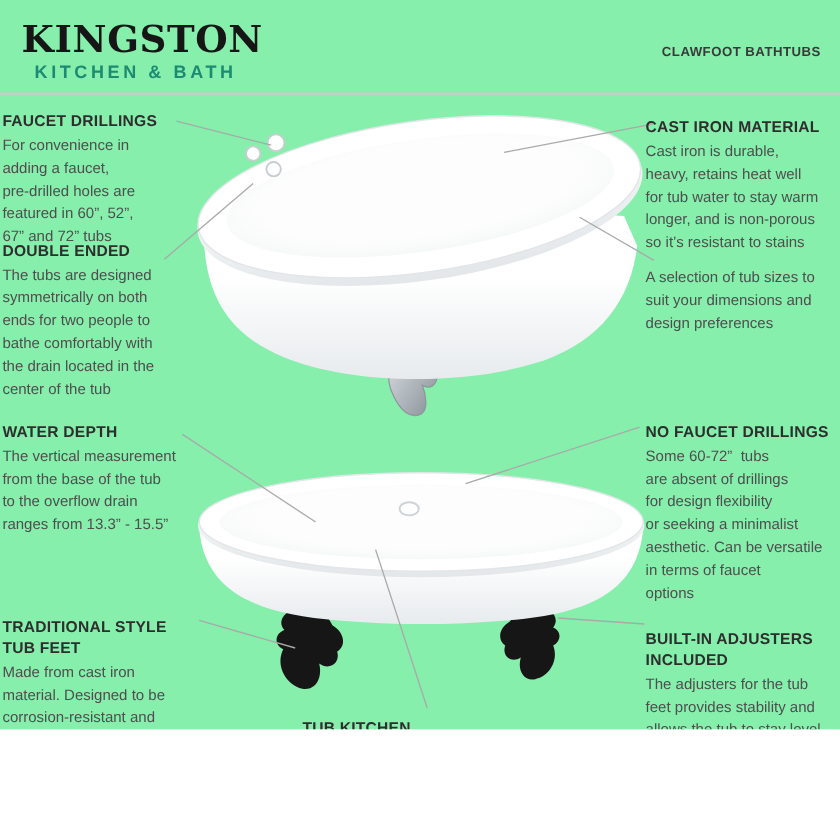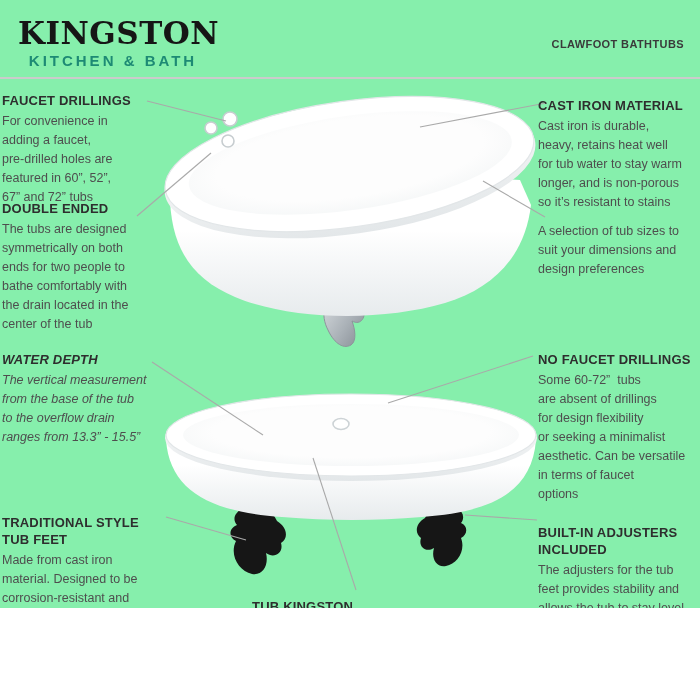--- a/index.html
+++ b/index.html
@@ -17,21 +17,21 @@
   
   .callout{position:absolute;text-align:left;z-index:2;}
   .callout .c-title{font-size:13px;font-weight:700;letter-spacing:.2px;color:#2e2e2e;
                     line-height:17px;white-space:pre;}
   .callout .c-body{margin-top:3px;font-size:12.5px;color:#4e4e4e;line-height:19px;
                    white-space:pre;}
   .col-left{left:2px;width:160px;}
   .col-right{left:538px;width:160px;}
   .co-faucet{top:92px;}
   .co-double{top:200px;}
-  .co-water{top:351px;font-style:italic;}
+  .co-water{top:351px;}
   .co-feet{top:514px;}
   .co-castiron{top:97px;}
   .co-length{top:219px;}
   .co-nofaucet{top:351px;}
   .co-adjusters{top:524px;}
   .co-capacity{left:252px;top:598px;width:200px;}
   .co-capacity .c-body{margin-top:4px;}
   
   .footer-copy{position:absolute;left:20px;top:673px;font-size:6.5px;color:#4a4a4a;white-space:pre;}
   .footer-code{position:absolute;right:16px;top:670px;font-size:8px;color:#3f3f3f;
@@ -181,19 +181,19 @@
     <div class="c-title">BUILT-IN ADJUSTERS
 INCLUDED</div>
     <div class="c-body">The adjusters for the tub
 feet provides stability and
 allows the tub to stay level
 when installed. Prevents a
 wobbly tub</div>
   </div>
 
   <div class="callout co-capacity">
-    <div class="c-title">TUB KINGSTON</div>
+    <div class="c-title">TUB KITCHEN</div>
   </div>
 
   <div class="footer-copy">© 2023 Kingston Brass Inc., All Rights Reserved.</div>
   <div class="footer-code">2032-4-A</div>
 
 </div>
 
 </body></html>

